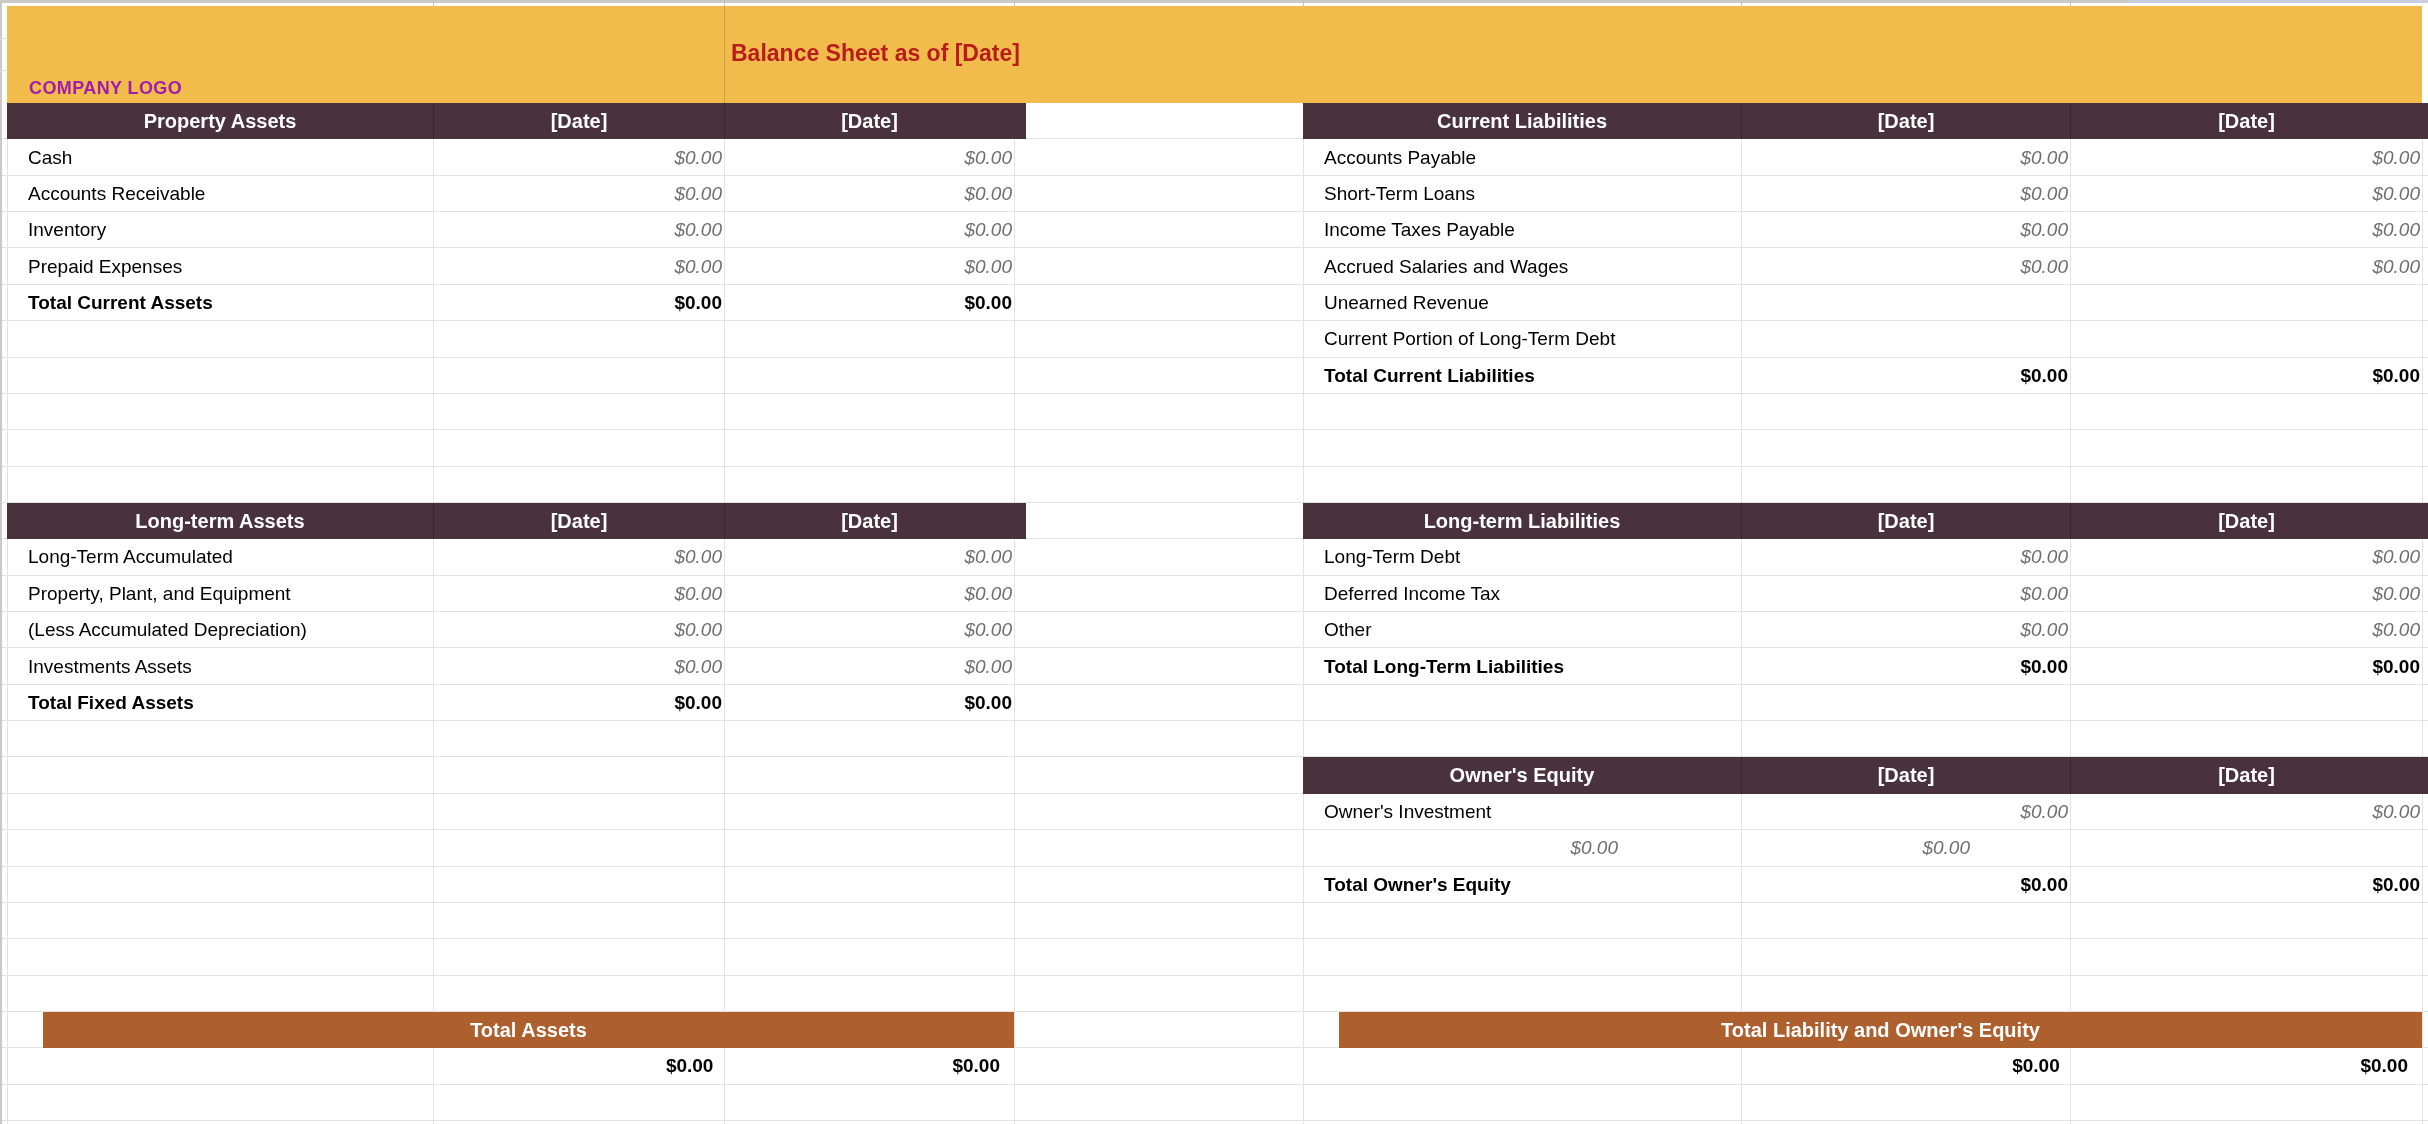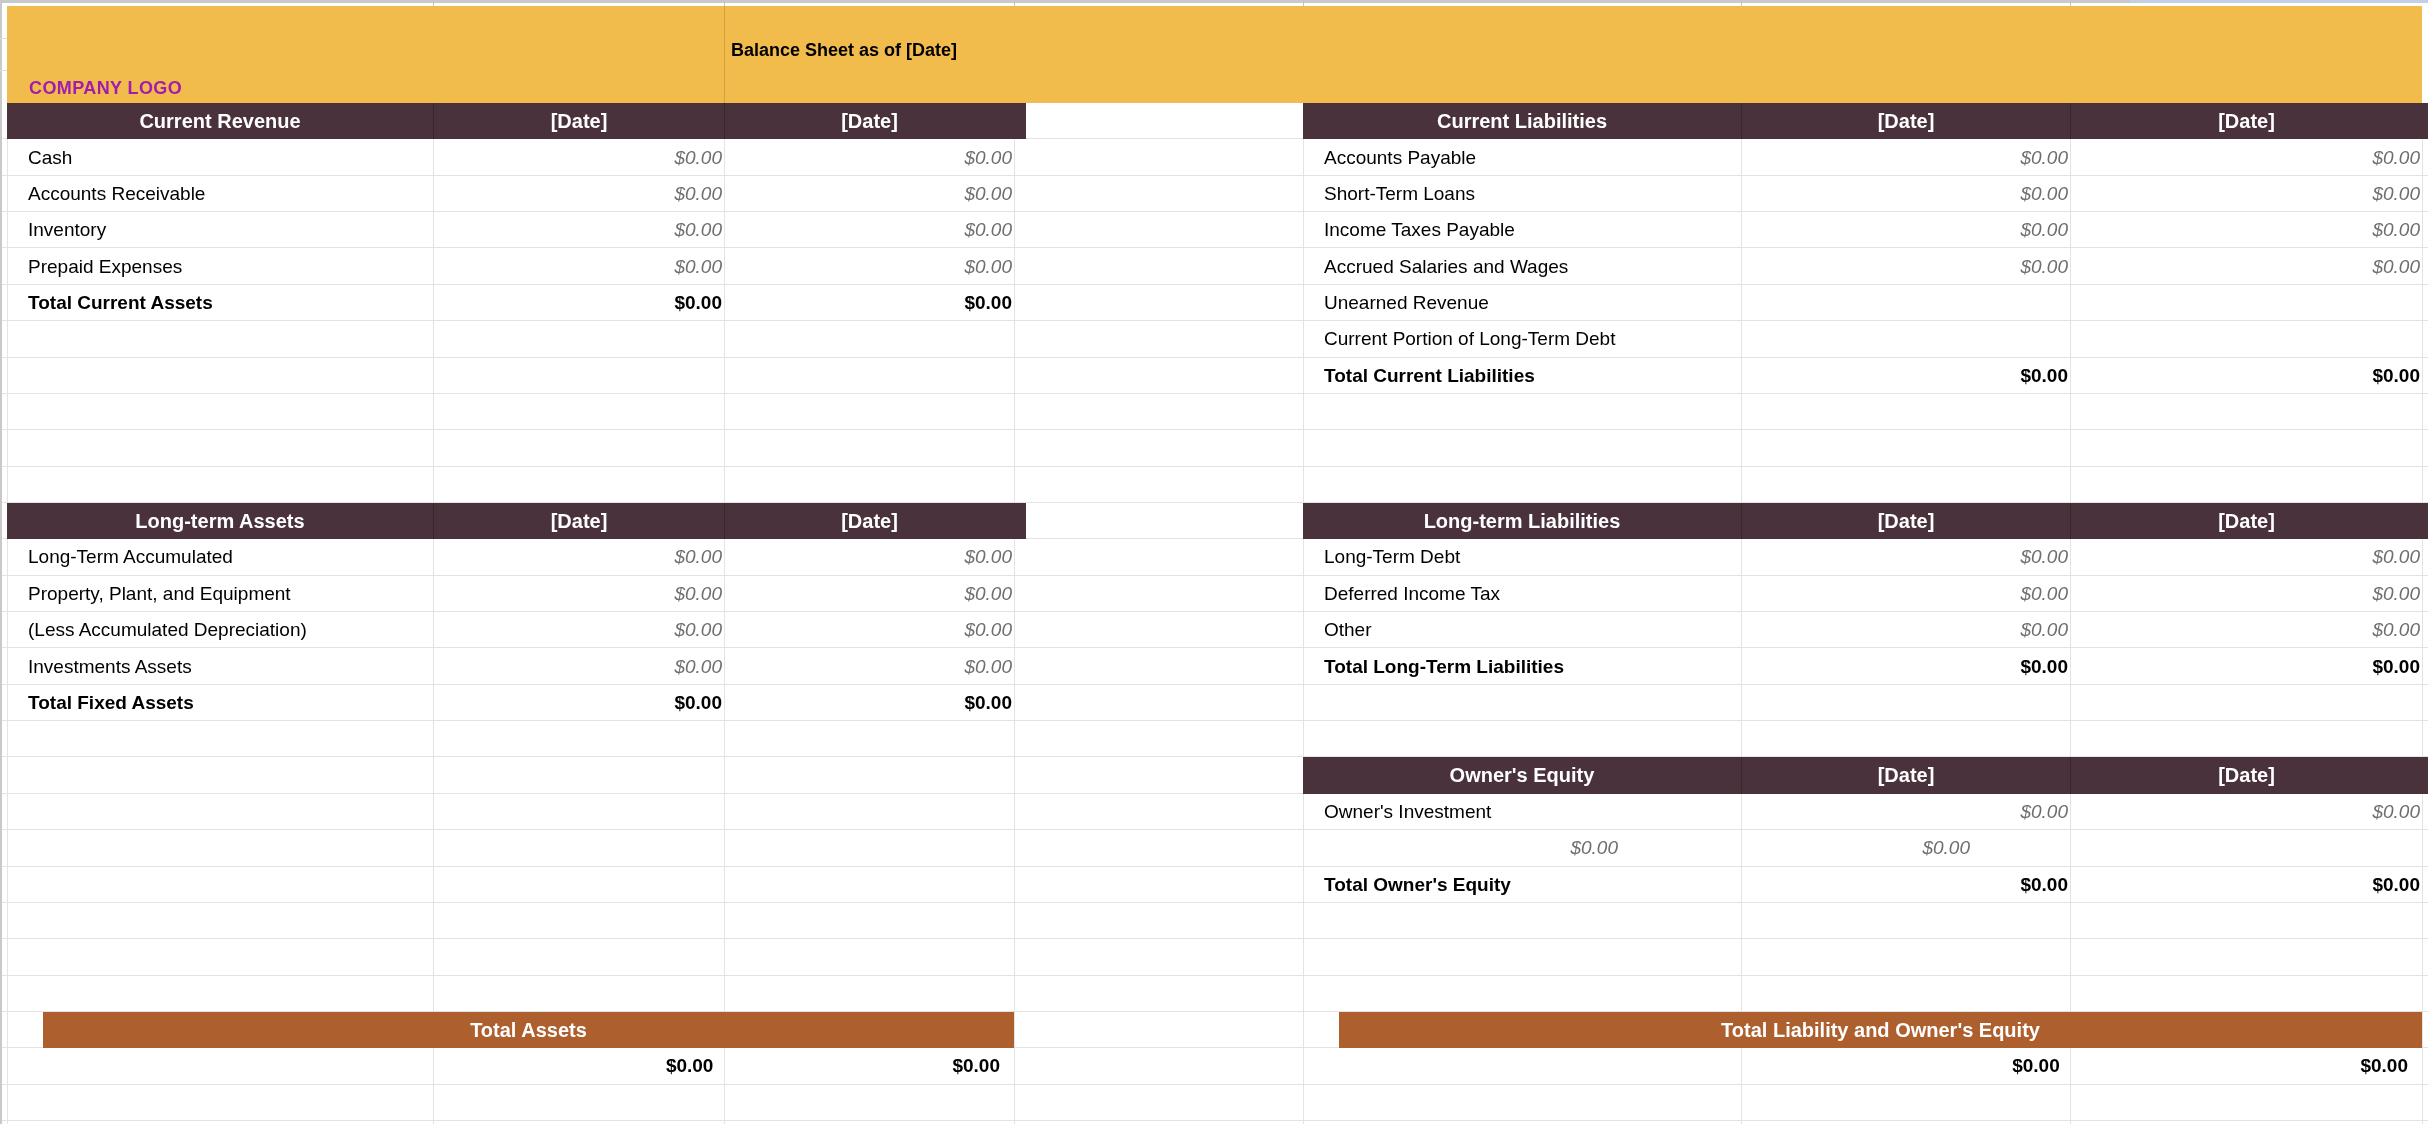--- a/index.html
+++ b/index.html
@@ -19,21 +19,21 @@
   .sliver-line{position:absolute;left:0;width:7px;height:1px;background:#e0e0e0;}
   .rowgrid{
     position:absolute;left:0;top:103px;width:2428px;height:1021px;
     background:repeating-linear-gradient(to bottom,#ffffff 0px,#ffffff 35.36px,#e3e3e3 35.36px,#e3e3e3 36.36px);
   }
   .vline{position:absolute;top:103px;height:1021px;width:1px;background:#e3e3e3;}
   
   .banner{position:absolute;left:7px;top:6px;width:2415px;height:97px;background:#f1bc4c;}
   .banner-divider{position:absolute;left:717px;top:0;width:1px;height:97px;background:rgba(0,0,0,0.14);}
   .company-logo{position:absolute;left:22px;top:72px;font-size:18px;font-weight:700;color:#a21caf;letter-spacing:.4px;}
-  .sheet-title{position:absolute;left:724px;top:34px;font-size:18px;font-weight:700;color:#000000;}
+  .sheet-title{position:absolute;left:724px;top:34px;font-size:23px;font-weight:700;color:#b91c1c;}
   
   .table{position:absolute;z-index:2;}
   .tr{display:flex;height:36.36px;}
   .td{box-sizing:border-box;display:flex;align-items:center;font-size:19px;color:#000;}
   .label{padding-left:9px;justify-content:flex-start;margin-left:12px;}
   .val{justify-content:flex-end;padding-right:14px;font-style:italic;color:#6f6f6f;}
   .thead{display:flex;height:36.36px;background:#4a323c;}
   .th{box-sizing:border-box;display:flex;align-items:center;justify-content:center;
       color:#ffffff;font-weight:700;font-size:20px;}
   .th + .th{border-left:1px solid rgba(0,0,0,0.22);}
@@ -75,21 +75,21 @@
   <div class="sliver-line" style="top:70px"></div>
 
   <div class="banner">
     <div class="banner-divider"></div>
     <div class="company-logo">COMPANY LOGO</div>
     <div class="sheet-title">Balance Sheet as of [Date]</div>
   </div>
 
   <div class="table lt" style="left:7px;top:103px;">
     <div class="thead">
-      <div class="th c0">Current Revenue</div>
+      <div class="th c0">Property Assets</div>
       <div class="th c1">[Date]</div>
       <div class="th c2">[Date]</div>
     </div>
     <div class="tr">
       <div class="td label c0">Cash</div>
       <div class="td val c1">$0.00</div>
       <div class="td val c2">$0.00</div>
     </div>
     <div class="tr">
       <div class="td label c0">Accounts Receivable</div>

